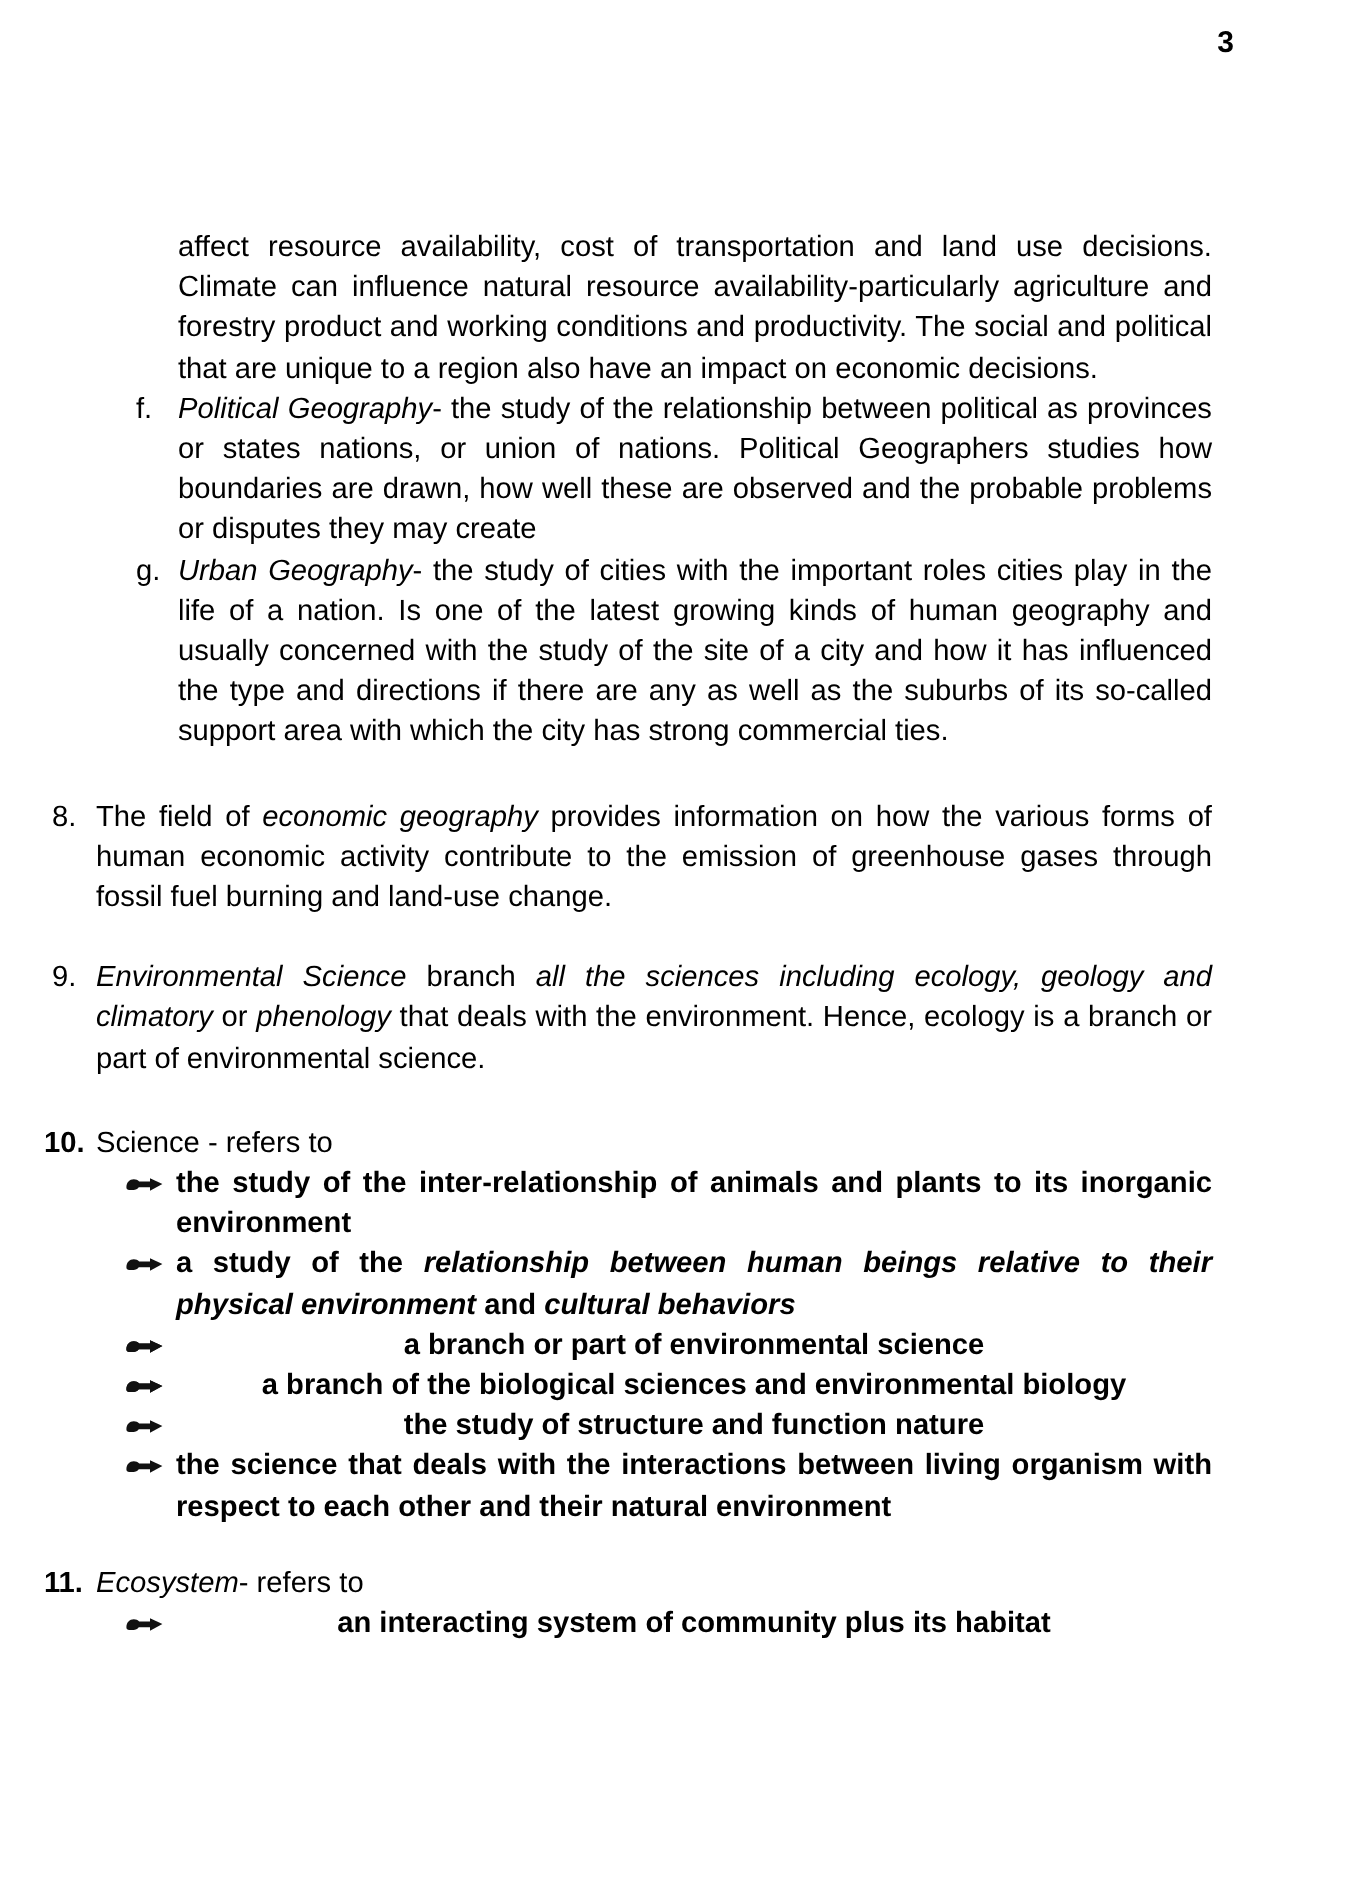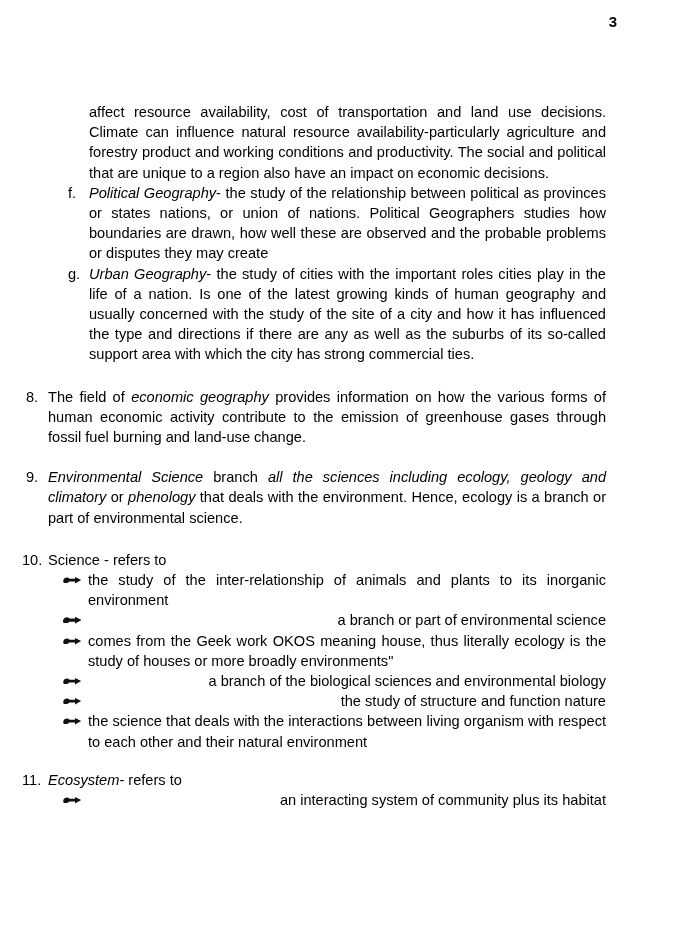--- a/index.html
+++ b/index.html
@@ -44,21 +44,21 @@
     width: 685px;
   }
   .block {
     font-size: 14.6px;
     line-height: 20.2px;
     text-align: justify;
     text-justify: inter-word;
   }
   
   .cont-para {
-    margin: 4px 79px 0 89px;
+    margin: 16px 79px 0 89px;
   }
   
   .alpha-list {
     margin: 0 79px 0 0;
     padding: 0;
     list-style: none;
   }
   .alpha-item {
     position: relative;
     margin: 0 0 0 89px;
@@ -89,39 +89,41 @@
     left: -22px;
     top: 0;
     width: 22px;
     text-align: left;
     font-size: 14.6px;
     line-height: 20.2px;
   }
   .num-marker.wide {
     left: -26px;
     width: 26px;
+    font-weight: bold;
   }
   .gap-22 { height: 22px; }
   .gap-20 { height: 20px; }
   .gap-18 { height: 18px; }
   
   .hand-list {
     margin: 0 79px 0 0;
     padding: 0;
     list-style: none;
+    font-weight: bold;
   }
   .hand-item {
     position: relative;
     margin: 0 0 0 88px;
     padding: 0;
     font-size: 14.6px;
     line-height: 20.2px;
     text-align: justify;
   }
-  .hand-item.nojust { text-align: right; }
+  .hand-item.nojust { text-align: center; }
   .hand-bullet {
     position: absolute;
     left: -26px;
     top: 4px;
     width: 20px;
     height: 14px;
     line-height: 14px;
   }
   .hand-bullet svg { display: block; }
   .lead-left { text-align: left; }
@@ -183,36 +185,43 @@
             </svg>
           </span>
           <span>the study of the inter-relationship of animals and plants to its inorganic environment</span>
         </li>
         <li class="hand-item">
           <span class="hand-bullet">
             <svg width="20" height="14" viewBox="0 0 20 14">
               <path d="M1.2 7.6 C1.2 5.2 2.8 3.6 4.9 3.6 C6.0 3.6 6.9 4.0 7.6 4.7 L13.0 4.7 L13.0 3.1 L19.2 6.0 L13.0 9.4 L13.0 7.6 L7.4 7.6 C6.7 8.5 5.8 9.0 4.7 9.0 C2.9 9.0 1.2 9.3 1.2 7.6 Z" fill="#111111"></path>
             </svg>
           </span>
+          <span>a study of the </span><i>relationship between human beings relative to their physical environment</i><span> and </span><i>cultural behaviors</i>
+        </li>
+        <li class="hand-item">
+          <span class="hand-bullet">
+            <svg width="20" height="14" viewBox="0 0 20 14">
+              <path d="M1.2 7.6 C1.2 5.2 2.8 3.6 4.9 3.6 C6.0 3.6 6.9 4.0 7.6 4.7 L13.0 4.7 L13.0 3.1 L19.2 6.0 L13.0 9.4 L13.0 7.6 L7.4 7.6 C6.7 8.5 5.8 9.0 4.7 9.0 C2.9 9.0 1.2 9.3 1.2 7.6 Z" fill="#111111"></path>
+            </svg>
+          </span>
         </li>
         <li class="hand-item nojust">
           <span class="hand-bullet">
             <svg width="20" height="14" viewBox="0 0 20 14">
               <path d="M1.2 7.6 C1.2 5.2 2.8 3.6 4.9 3.6 C6.0 3.6 6.9 4.0 7.6 4.7 L13.0 4.7 L13.0 3.1 L19.2 6.0 L13.0 9.4 L13.0 7.6 L7.4 7.6 C6.7 8.5 5.8 9.0 4.7 9.0 C2.9 9.0 1.2 9.3 1.2 7.6 Z" fill="#111111"></path>
             </svg>
           </span>
           <span>a branch or part of environmental science</span>
         </li>
         <li class="hand-item">
           <span class="hand-bullet">
             <svg width="20" height="14" viewBox="0 0 20 14">
               <path d="M1.2 7.6 C1.2 5.2 2.8 3.6 4.9 3.6 C6.0 3.6 6.9 4.0 7.6 4.7 L13.0 4.7 L13.0 3.1 L19.2 6.0 L13.0 9.4 L13.0 7.6 L7.4 7.6 C6.7 8.5 5.8 9.0 4.7 9.0 C2.9 9.0 1.2 9.3 1.2 7.6 Z" fill="#111111"></path>
             </svg>
           </span>
-          <span>comes from the Geek work OKOS meaning house, thus literally ecology is the study of houses or more broadly environments"</span>
         </li>
         <li class="hand-item nojust">
           <span class="hand-bullet">
             <svg width="20" height="14" viewBox="0 0 20 14">
               <path d="M1.2 7.6 C1.2 5.2 2.8 3.6 4.9 3.6 C6.0 3.6 6.9 4.0 7.6 4.7 L13.0 4.7 L13.0 3.1 L19.2 6.0 L13.0 9.4 L13.0 7.6 L7.4 7.6 C6.7 8.5 5.8 9.0 4.7 9.0 C2.9 9.0 1.2 9.3 1.2 7.6 Z" fill="#111111"></path>
             </svg>
           </span>
           <span>a branch of the biological sciences and environmental biology</span>
         </li>
         <li class="hand-item nojust">

